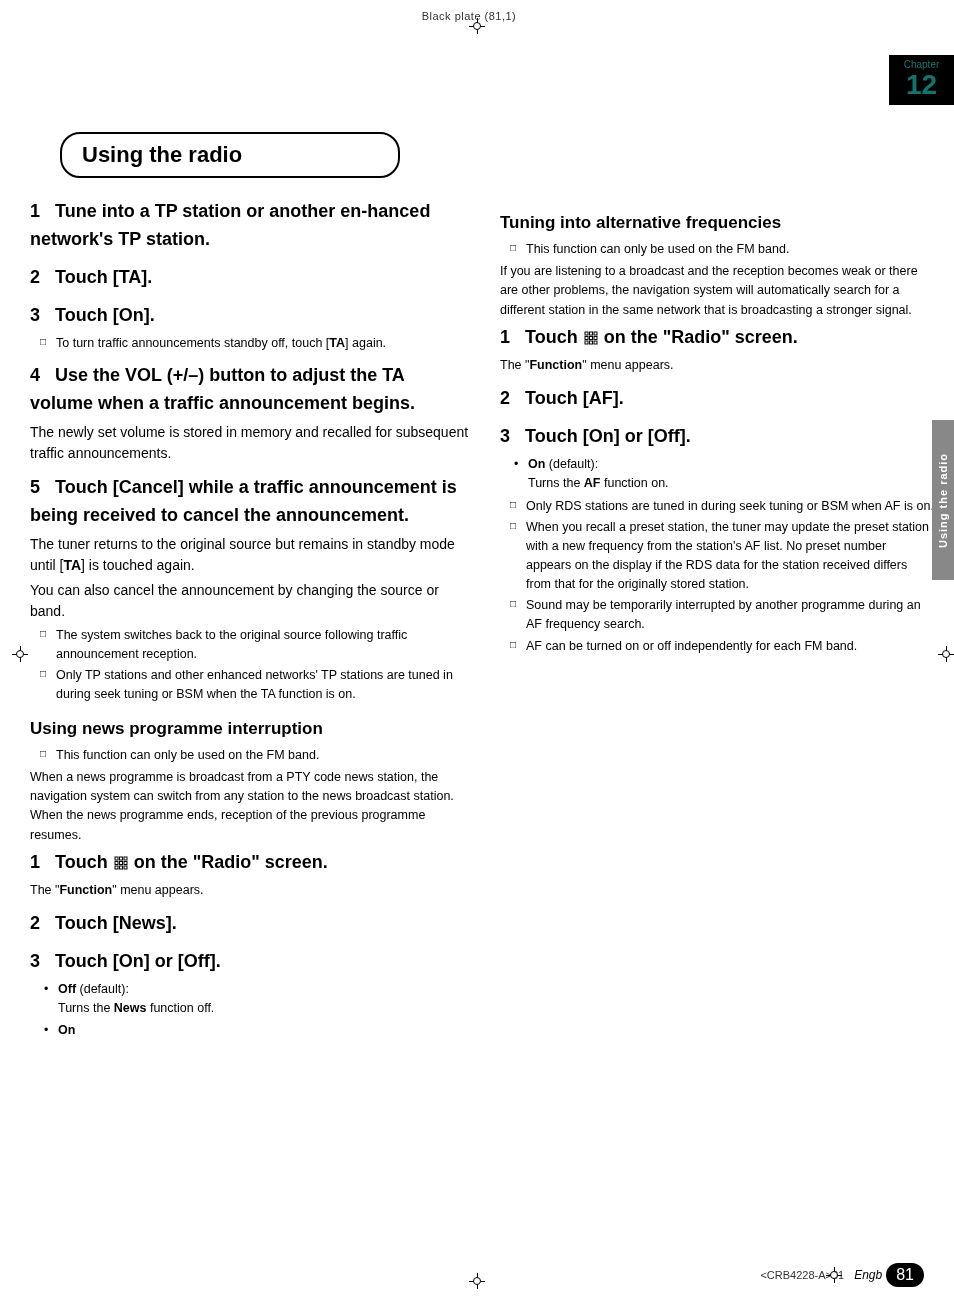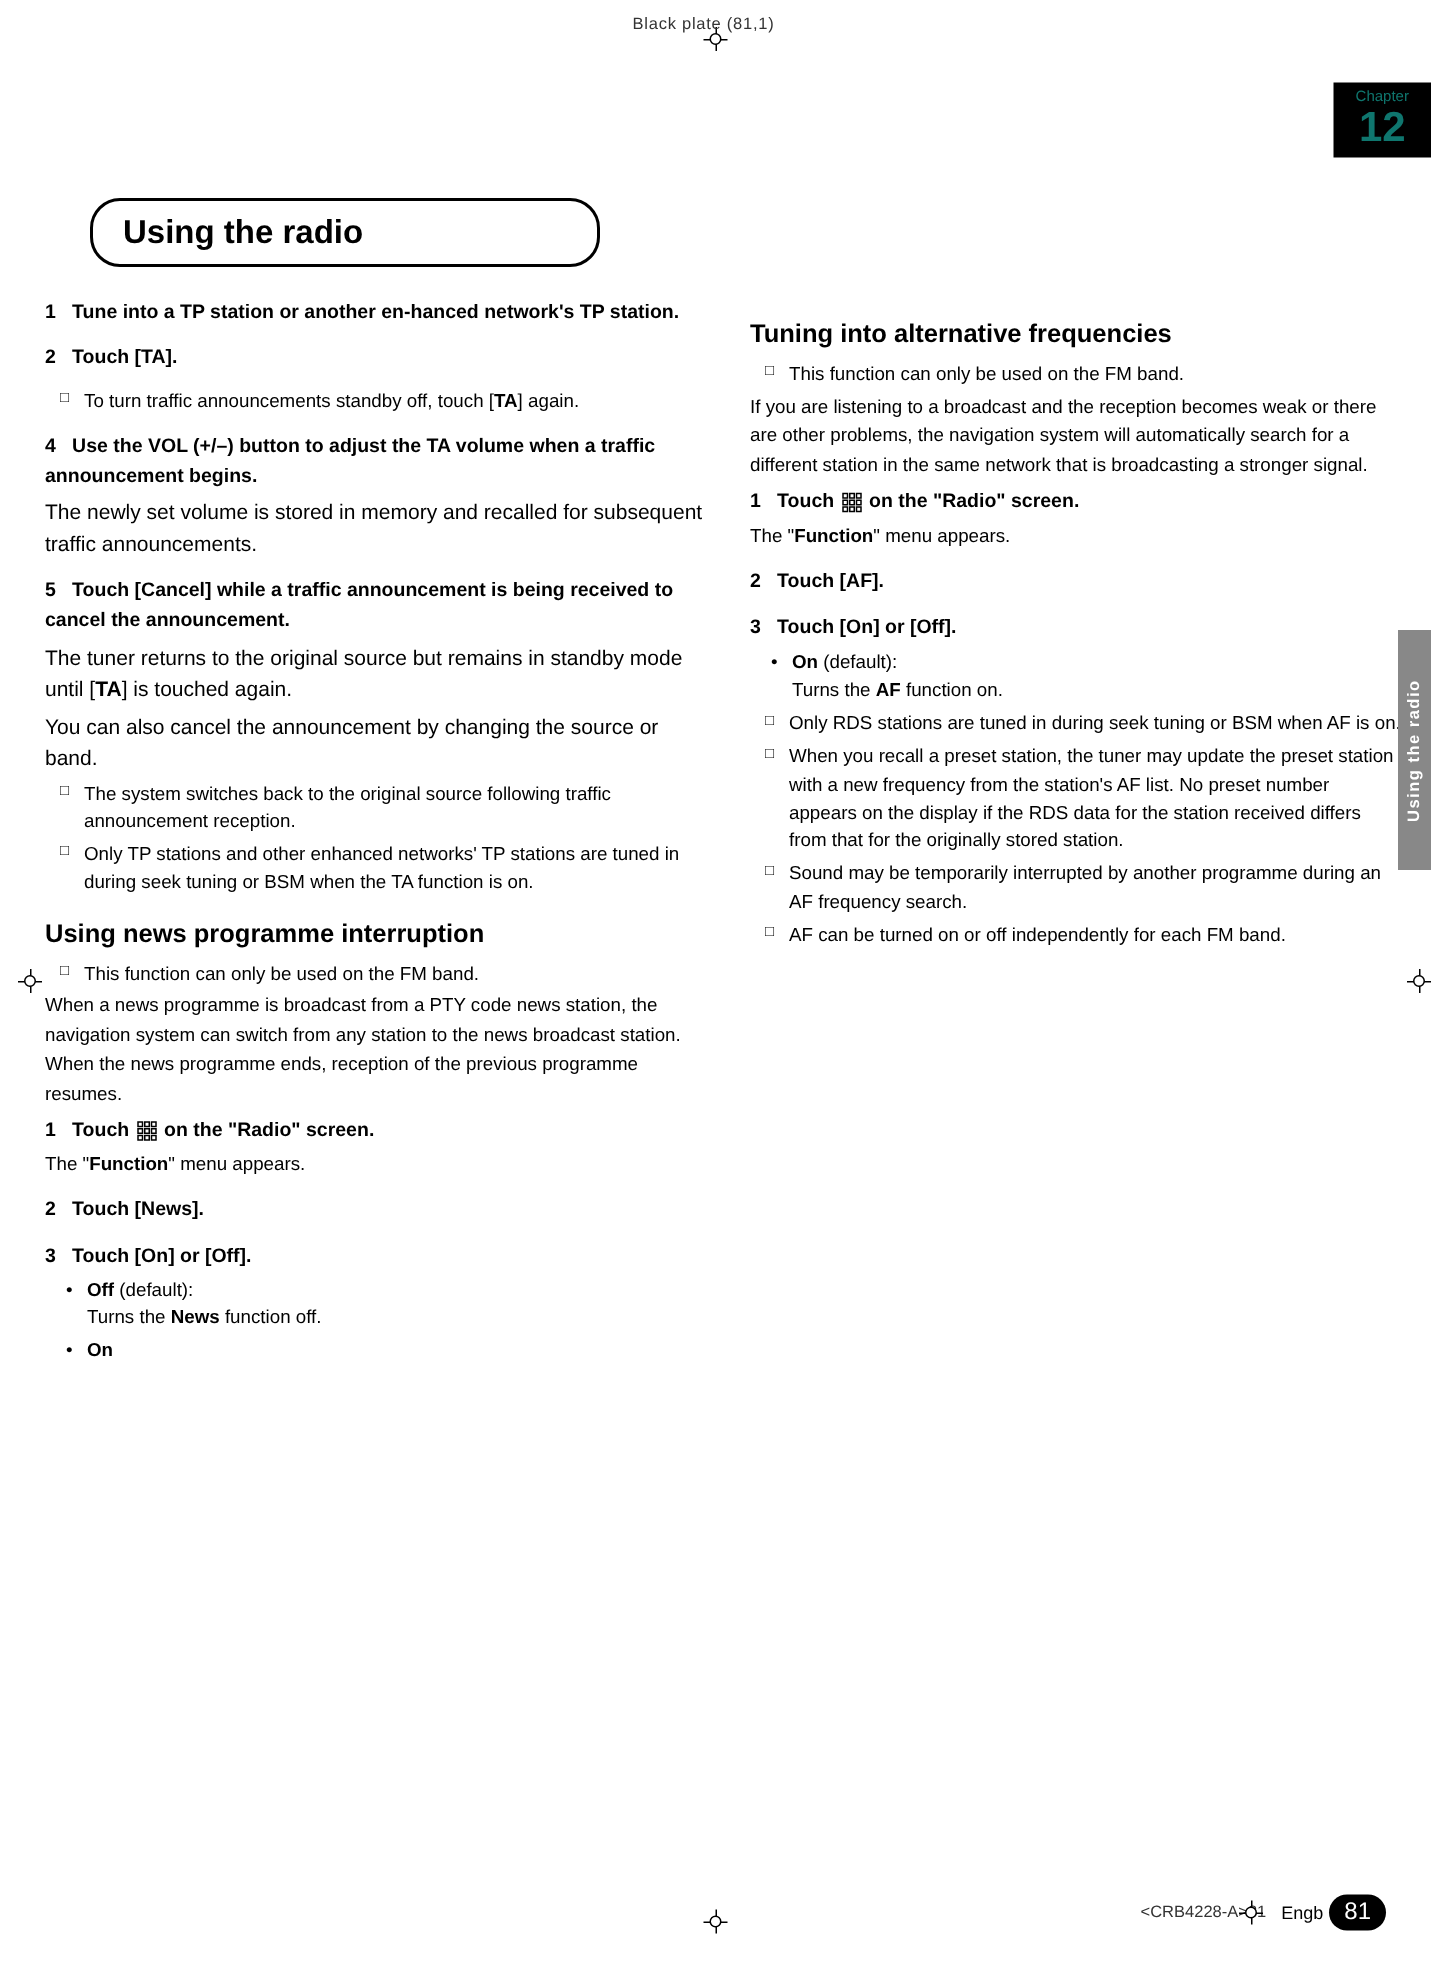--- a/index.html
+++ b/index.html
@@ -96,21 +96,21 @@
       border-left: none;
     }
 
     
     .step {
       margin-bottom: 10px;
     }
 
     .step-heading {
       font-weight: bold;
-      font-size: 13px;
+      font-size: 18px;
       margin-bottom: 4px;
     }
 
     .step-body {
       font-size: 14px;
       line-height: 1.5;
     }
 
     
     .bullet-list {
@@ -341,20 +341,23 @@
         </p>
       </div>
 
       <div class="step">
         <p class="step-heading">
           <strong>2&nbsp;&nbsp;&nbsp;Touch [TA].</strong>
         </p>
       </div>
 
       <div class="step">
+        <p class="step-heading">
+          <strong>3&nbsp;&nbsp;&nbsp;Touch [On].</strong>
+        </p>
         <ul class="bullet-list">
           <li>To turn traffic announcements standby off, touch [<strong>TA</strong>] again.</li>
         </ul>
       </div>
 
       <div class="step">
         <p class="step-heading">
           <strong>4&nbsp;&nbsp;&nbsp;Use the VOL (+/–) button to adjust the TA volume when a traffic announcement begins.</strong>
         </p>
         <p class="step-body">
@@ -498,21 +501,21 @@
     <div class="edge-mark-bottom" style="position:relative;bottom:auto;">
       <div class="crosshair-sm">
         <div class="ch"></div>
         <div class="cv"></div>
         <div class="cc"></div>
       </div>
     </div>
     <div style="display:flex;align-items:center;gap:10px;">
       <span class="footer-code">&lt;CRB4228-A&gt;81</span>
       <div style="display:flex;align-items:center;gap:4px;">
-        <span style="font-size:12px;">Engb</span>
+        <span style="font-size:12px;font-style:italic;">Engb</span>
         <span class="engb-badge">81</span>
       </div>
     </div>
   </div>
 
   <div style="position:absolute;bottom:18px;left:50%;transform:translateX(-50%);">
     <div class="crosshair-sm">
       <div class="ch"></div>
       <div class="cv"></div>
       <div class="cc"></div>

